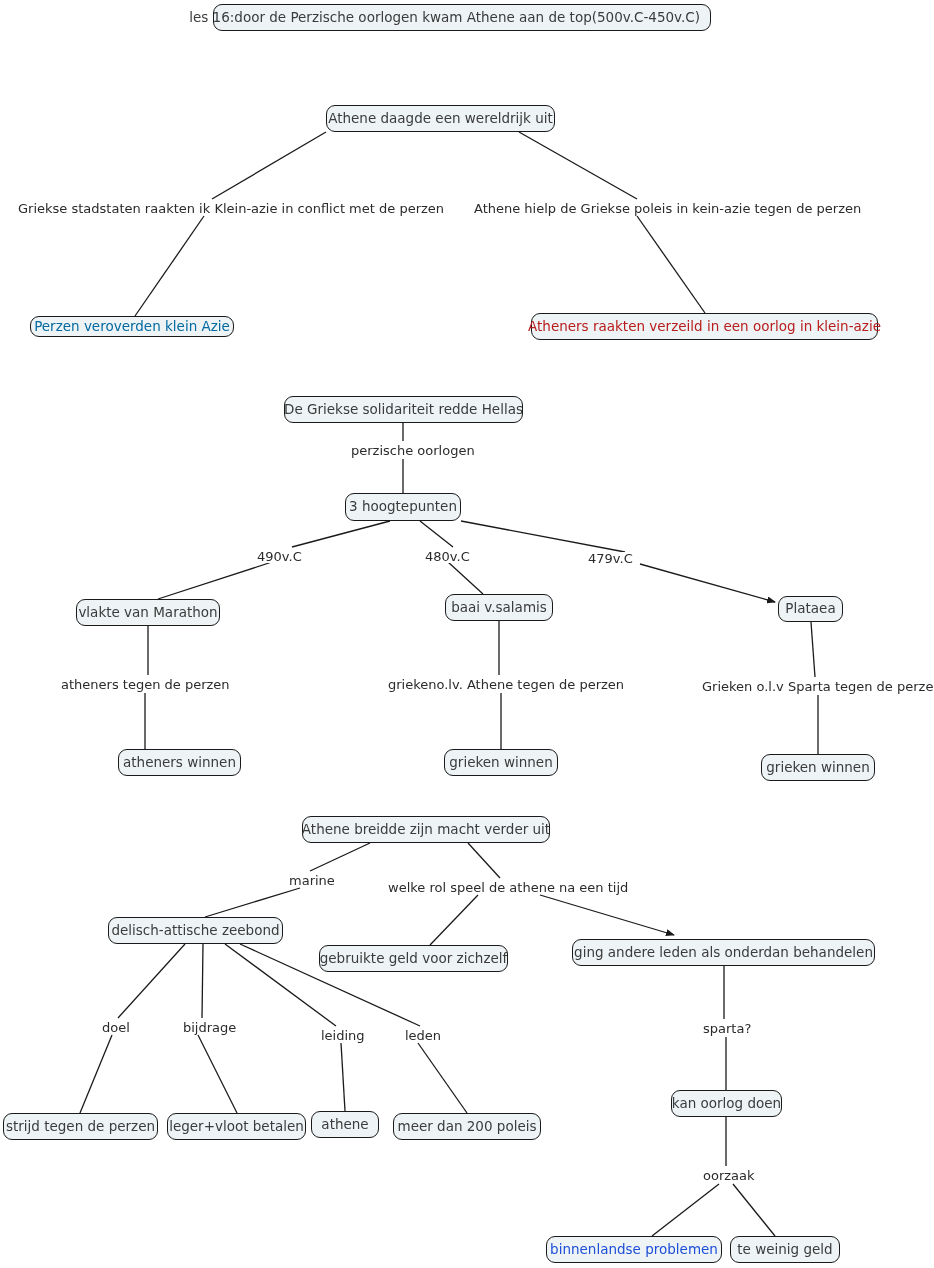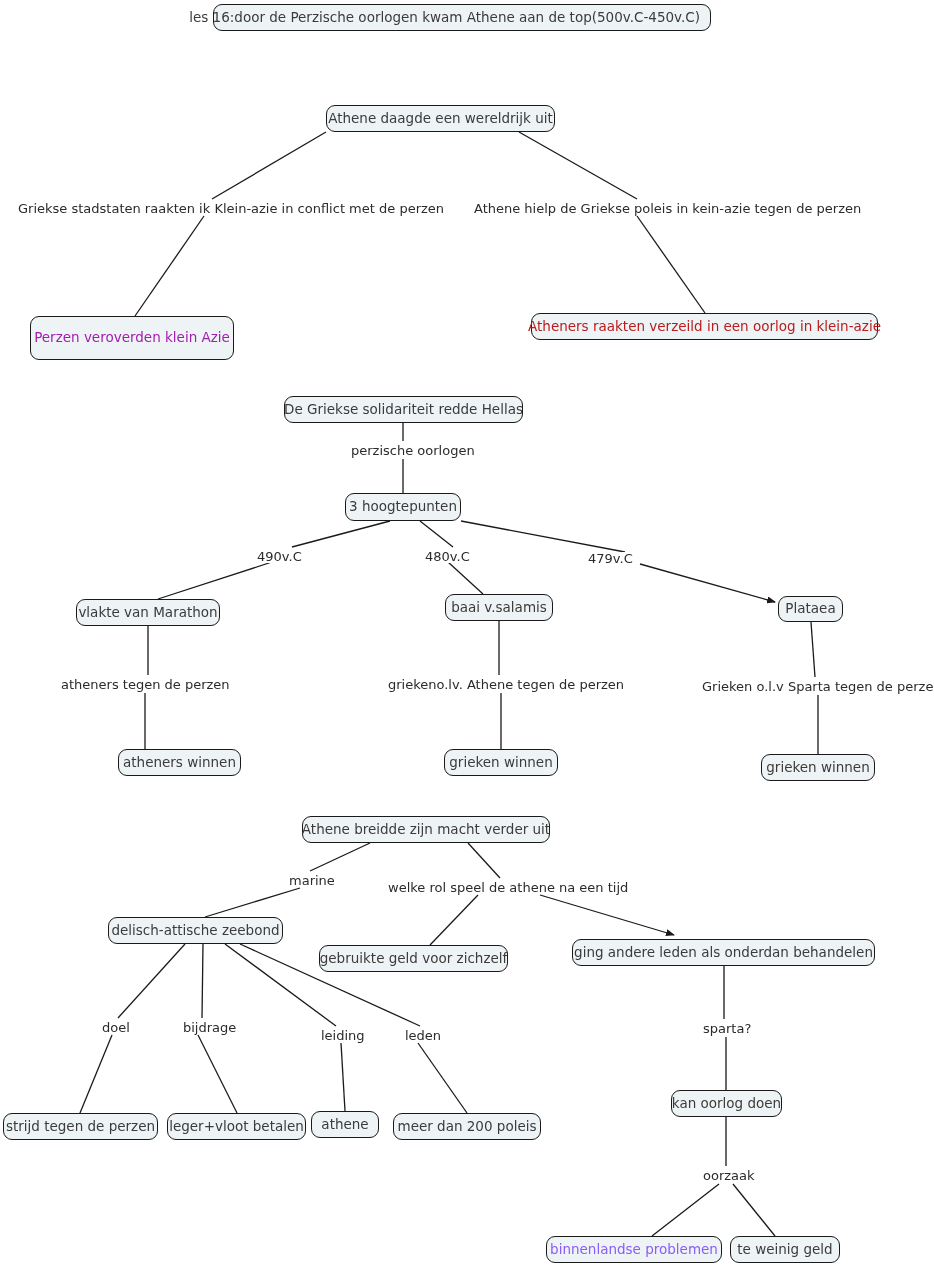--- a/index.html
+++ b/index.html
@@ -106,21 +106,21 @@
         <line x1="733" y1="1184" x2="775" y2="1236" stroke="#1a1a1a" stroke-width="1.3"></line>
       </g>
   </svg>
   <div id="node-layer">
       <div class="node title-node" style="left: 213px; top: 4px; width: 498px; height: 27px; background: rgb(238, 244, 246); border-color: rgb(26, 26, 26); color: rgb(59, 59, 59);">
         <span>les 16:door de Perzische oorlogen kwam Athene aan de top(500v.C-450v.C)</span>
       </div>
       <div class="node" style="left: 326px; top: 105px; width: 229px; height: 27px; background: rgb(238, 244, 246); border-color: rgb(26, 26, 26); color: rgb(59, 59, 59);">
         <span>Athene daagde een wereldrijk uit</span>
       </div>
-      <div class="node" style="left: 30px; top: 316px; width: 204px; height: 44px; background: rgb(238, 244, 246); border-color: rgb(26, 26, 26); color: #a21caf;">
+      <div class="node" style="left: 30px; top: 316px; width: 204px; height: 21px; background: rgb(238, 244, 246); border-color: rgb(26, 26, 26); color: #0369a1;">
         <span>Perzen veroverden klein Azie</span>
       </div>
       <div class="node" style="left: 531px; top: 313px; width: 347px; height: 27px; background: rgb(238, 244, 246); border-color: rgb(26, 26, 26); color: #b91c1c; justify-content: center;">
         <span>Atheners raakten verzeild in een oorlog in klein-azie</span>
       </div>
       <div class="node" style="left: 284px; top: 396px; width: 239px; height: 27px; background: rgb(238, 244, 246); border-color: rgb(26, 26, 26); color: rgb(59, 59, 59);">
         <span>De Griekse solidariteit redde Hellas</span>
       </div>
       <div class="node" style="left: 345px; top: 493px; width: 116px; height: 28px; background: rgb(238, 244, 246); border-color: rgb(26, 26, 26); color: rgb(59, 59, 59);">
         <span>3 hoogtepunten</span>
@@ -163,21 +163,21 @@
       </div>
       <div class="node" style="left: 311px; top: 1111px; width: 68px; height: 27px; background: rgb(238, 244, 246); border-color: rgb(26, 26, 26); color: rgb(59, 59, 59); justify-content: center;">
         <span>athene</span>
       </div>
       <div class="node" style="left: 393px; top: 1113px; width: 148px; height: 27px; background: rgb(238, 244, 246); border-color: rgb(26, 26, 26); color: rgb(59, 59, 59);">
         <span>meer dan 200 poleis</span>
       </div>
       <div class="node" style="left: 671px; top: 1090px; width: 111px; height: 27px; background: rgb(238, 244, 246); border-color: rgb(26, 26, 26); color: rgb(59, 59, 59);">
         <span>kan oorlog doen</span>
       </div>
-      <div class="node" style="left: 546px; top: 1236px; width: 176px; height: 27px; background: rgb(238, 244, 246); border-color: rgb(26, 26, 26); color: #8b5cf6;">
+      <div class="node" style="left: 546px; top: 1236px; width: 176px; height: 27px; background: rgb(238, 244, 246); border-color: rgb(26, 26, 26); color: #1d4ed8;">
         <span>binnenlandse problemen</span>
       </div>
       <div class="node" style="left: 730px; top: 1236px; width: 110px; height: 27px; background: rgb(238, 244, 246); border-color: rgb(26, 26, 26); color: rgb(59, 59, 59);">
         <span>te weinig geld</span>
       </div>
     </div>
   <div id="label-layer">
       <div class="link-label" style="left: 16px; top: 202px;">Griekse stadstaten raakten ik Klein-azie in conflict met de perzen</div>
       <div class="link-label" style="left: 472px; top: 202px;">Athene hielp de Griekse poleis in kein-azie tegen de perzen</div>
       <div class="link-label" style="left: 349px; top: 444px;">perzische oorlogen</div>

